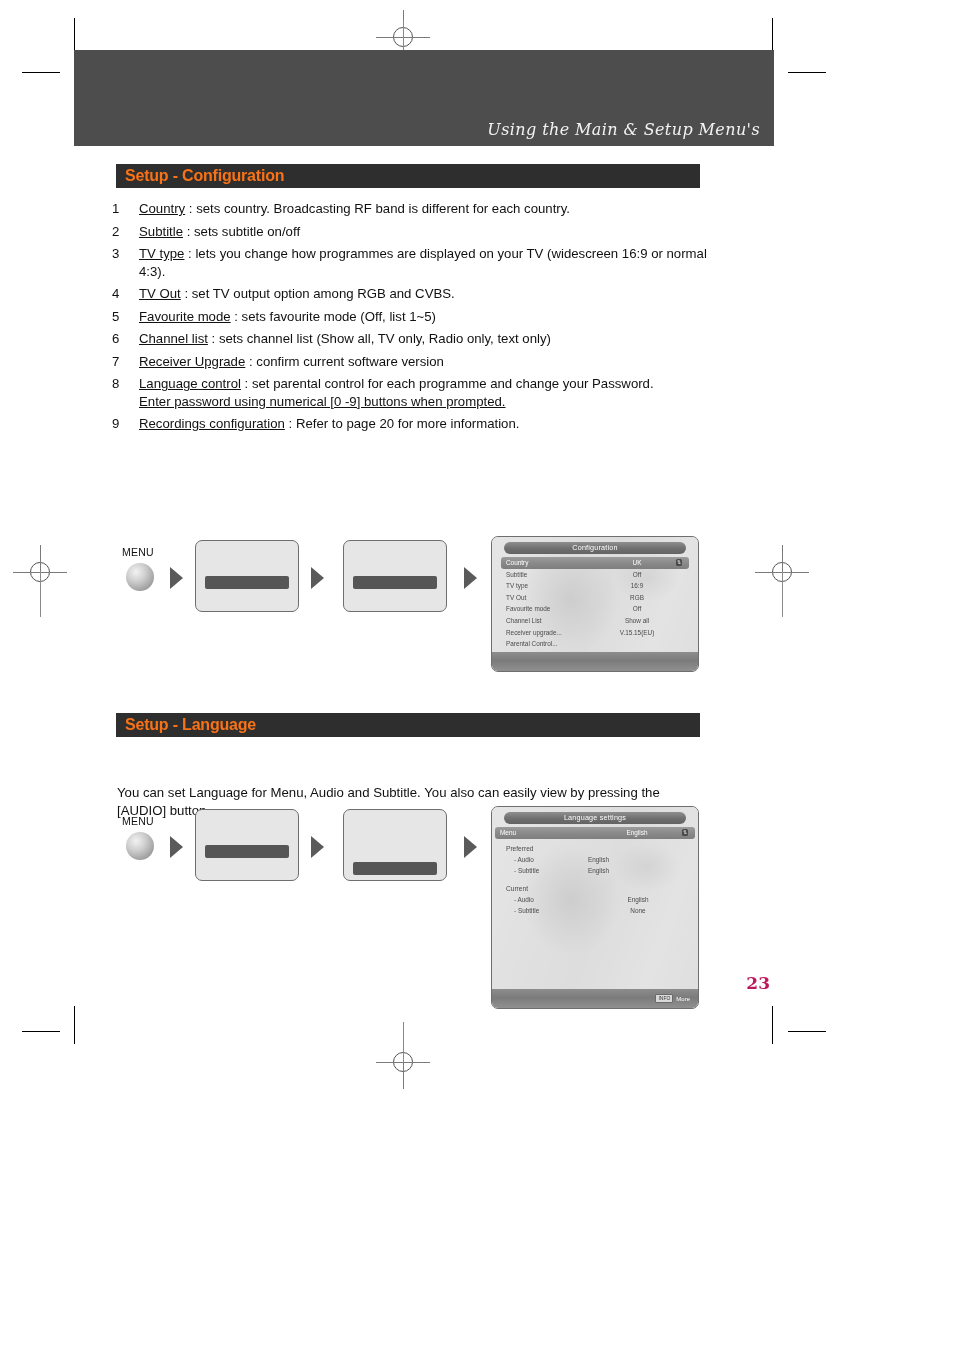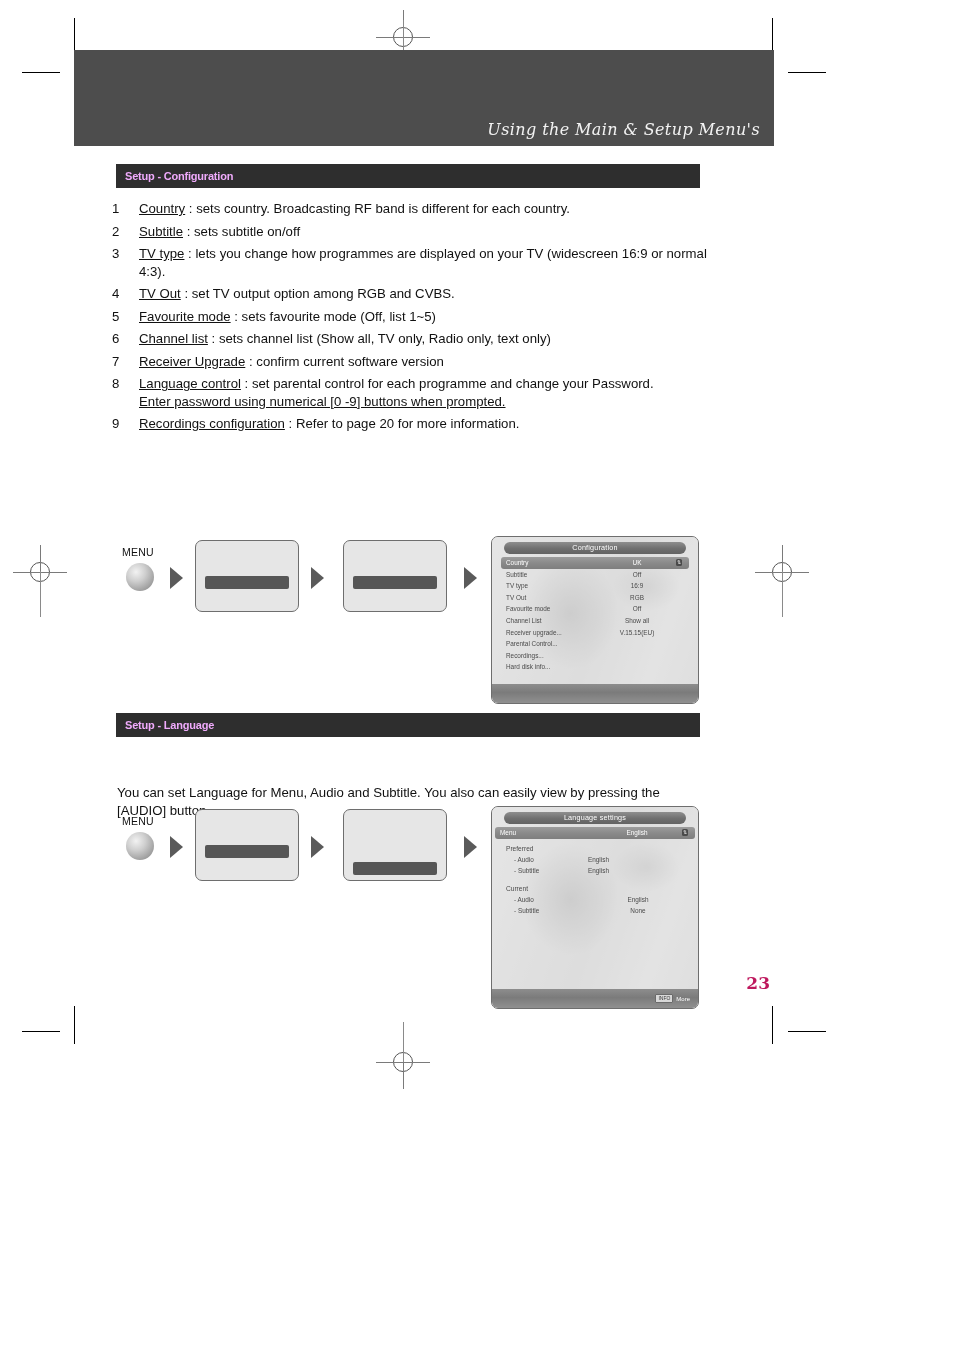--- a/index.html
+++ b/index.html
@@ -64,22 +64,22 @@
   .section-bar {
     position: absolute;
     left: 116px;
     width: 584px;
     height: 24px;
     background: #2e2e2e;
     display: flex;
     align-items: center;
   }
   .section-bar span {
-    color: #f0abfc;
-    font-size: 11px;
+    color: #f97316;
+    font-size: 16px;
     font-weight: bold;
     letter-spacing: -0.2px;
     margin-left: 9px;
   }
 
   
   .list {
     position: absolute;
     left: 112px;
     width: 600px;
@@ -361,21 +361,21 @@
   <div class="screen-box" style="left:195px; top:540px;">
     <div class="bar bar-mid"></div>
   </div>
   <div class="arrow" style="left:311px; top:567px;"></div>
   <div class="screen-box" style="left:343px; top:540px;">
     <div class="bar bar-mid"></div>
   </div>
   <div class="arrow" style="left:464px; top:567px;"></div>
 </div>
 
-<div class="osd" style="left:491px; top:536px; height:168px;">
+<div class="osd" style="left:491px; top:536px; height:136px;">
   <div class="osd-photo"></div>
   <div class="osd-veil"></div>
   <div class="osd-inner">
     <div class="osd-title">Configuration</div>
     <div class="osd-rows">
       <div class="osd-row sel">
         <div class="k">Country</div>
         <div class="v">UK</div>
         <div class="spin">⇅</div>
       </div>

